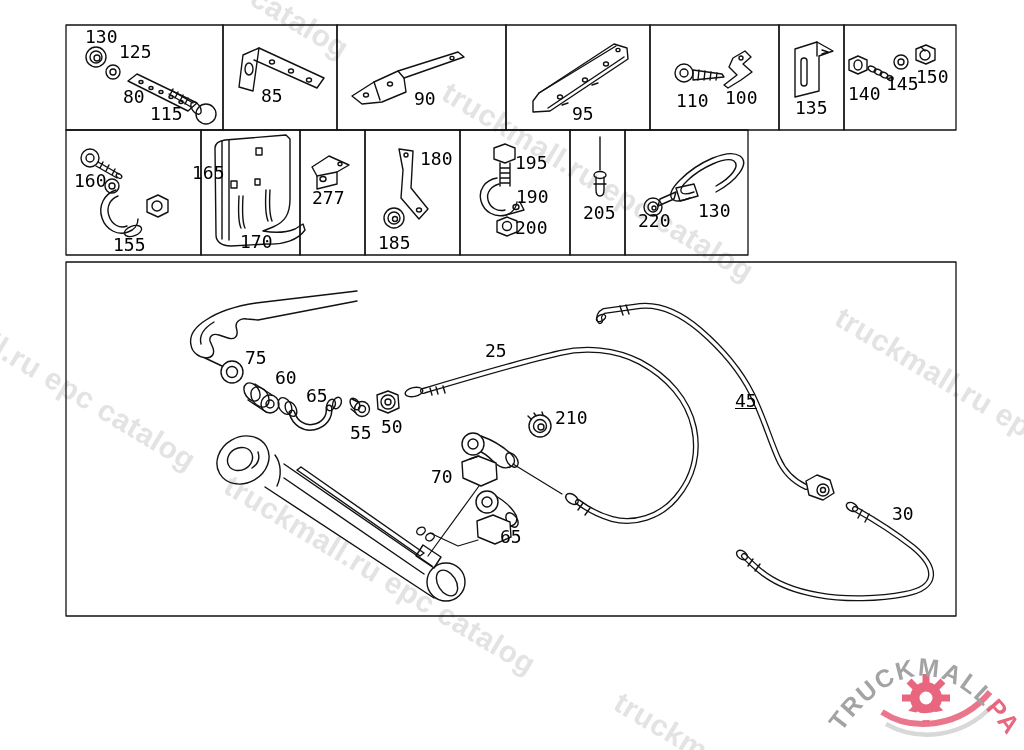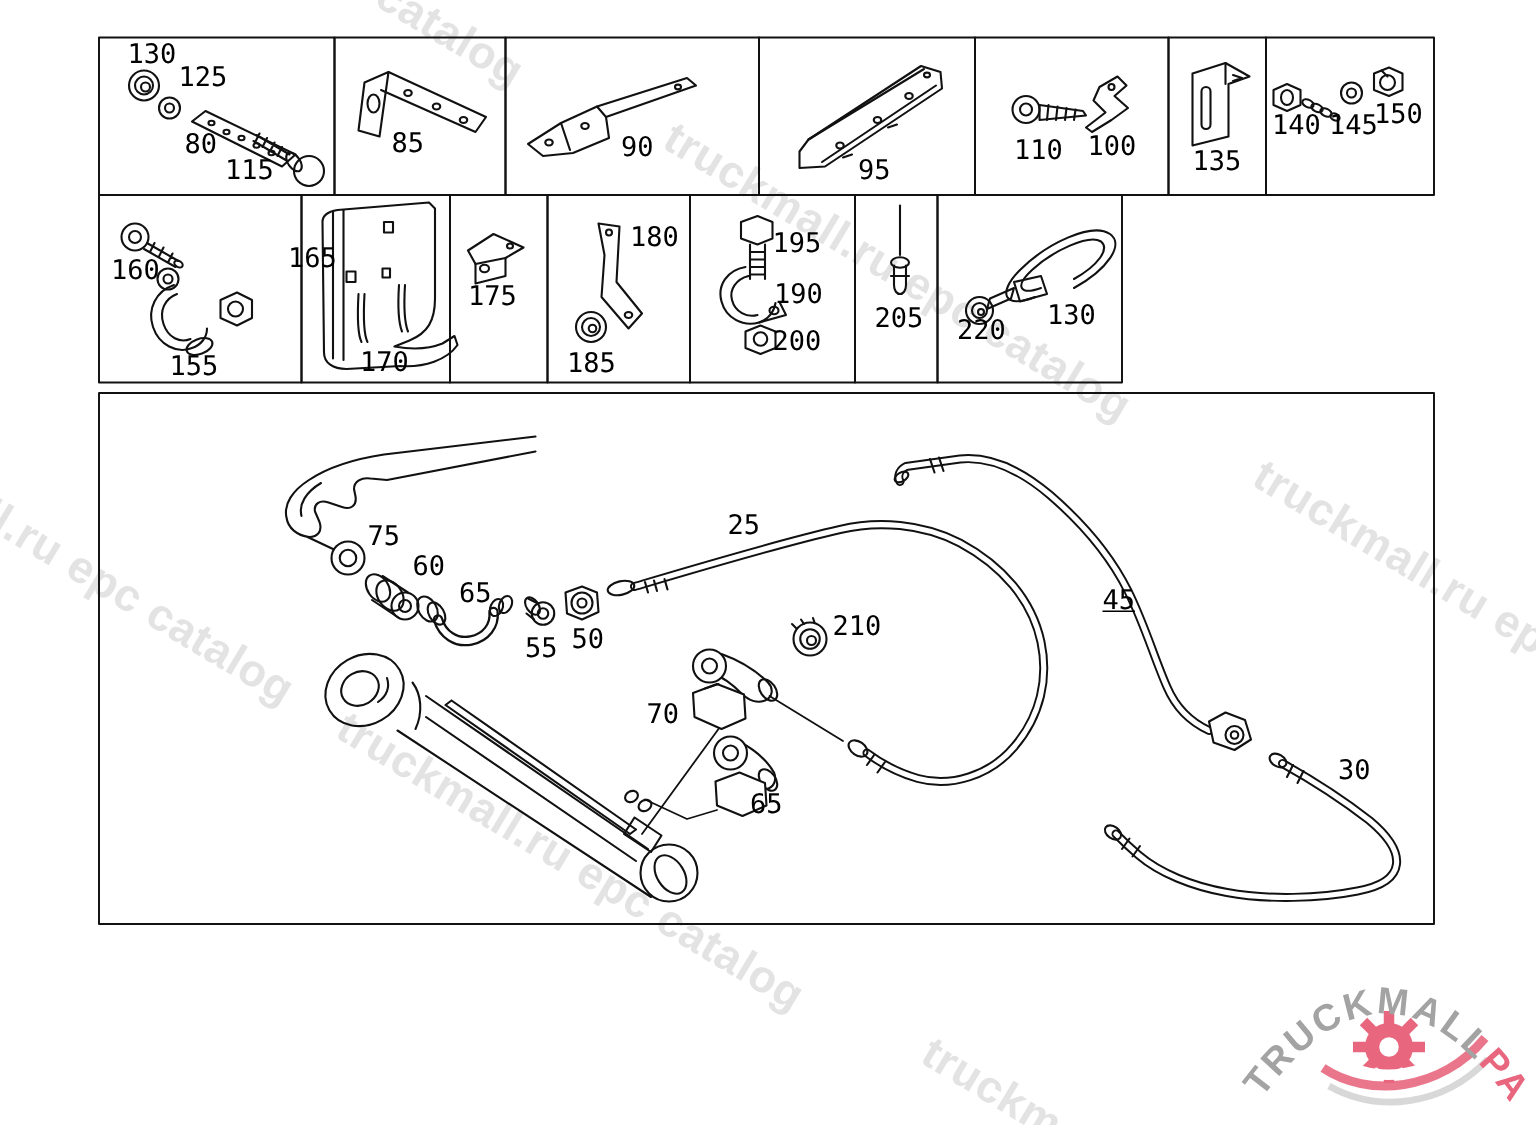--- a/index.html
+++ b/index.html
@@ -302,28 +302,28 @@
       <div class="part-label" style="left: 85px; top: 28px;">130</div>
       <div class="part-label" style="left: 119px; top: 43px;">125</div>
       <div class="part-label" style="left: 123px; top: 88px;">80</div>
       <div class="part-label" style="left: 150px; top: 105px;">115</div>
       <div class="part-label" style="left: 261px; top: 87px;">85</div>
       <div class="part-label" style="left: 414px; top: 90px;">90</div>
       <div class="part-label" style="left: 572px; top: 105px;">95</div>
       <div class="part-label" style="left: 676px; top: 92px;">110</div>
       <div class="part-label" style="left: 725px; top: 89px;">100</div>
       <div class="part-label" style="left: 795px; top: 99px;">135</div>
-      <div class="part-label" style="left: 848px; top: 75px;">140</div>
+      <div class="part-label" style="left: 848px; top: 85px;">140</div>
       <div class="part-label" style="left: 886px; top: 75px;">145</div>
       <div class="part-label" style="left: 916px; top: 68px;">150</div>
       <div class="part-label" style="left: 74px; top: 172px;">160</div>
       <div class="part-label" style="left: 156px; top: 164px; margin-left: 36px;">165</div>
       <div class="part-label" style="left: 113px; top: 236px;">155</div>
       <div class="part-label" style="left: 240px; top: 233px;">170</div>
-      <div class="part-label" style="left: 312px; top: 189px;">175</div>
+      <div class="part-label" style="left: 312px; top: 189px;">277</div>
       <div class="part-label" style="left: 420px; top: 150px;">180</div>
       <div class="part-label" style="left: 378px; top: 234px;">185</div>
       <div class="part-label" style="left: 515px; top: 154px;">195</div>
       <div class="part-label" style="left: 516px; top: 188px;">190</div>
       <div class="part-label" style="left: 515px; top: 219px;">200</div>
       <div class="part-label" style="left: 583px; top: 204px;">205</div>
       <div class="part-label" style="left: 638px; top: 212px;">220</div>
       <div class="part-label" style="left: 698px; top: 202px;">130</div>
       <div class="part-label" style="left: 245px; top: 349px;">75</div>
       <div class="part-label" style="left: 275px; top: 369px;">60</div>

